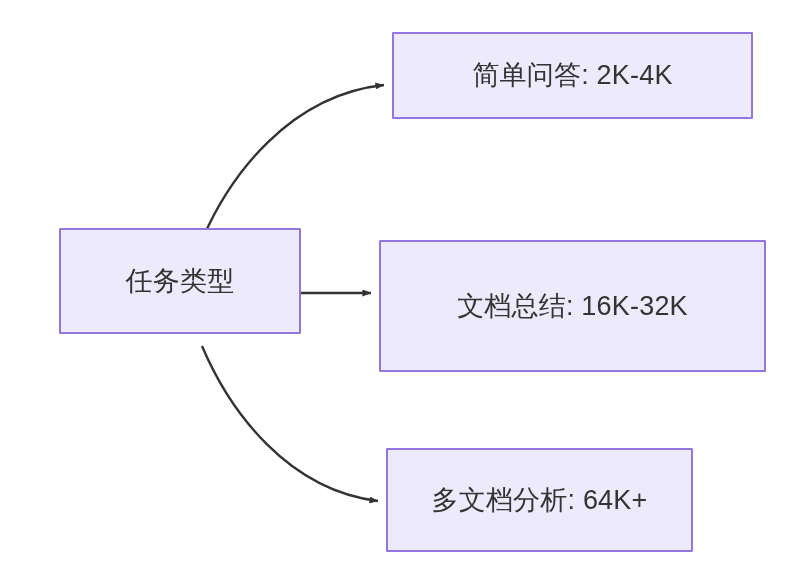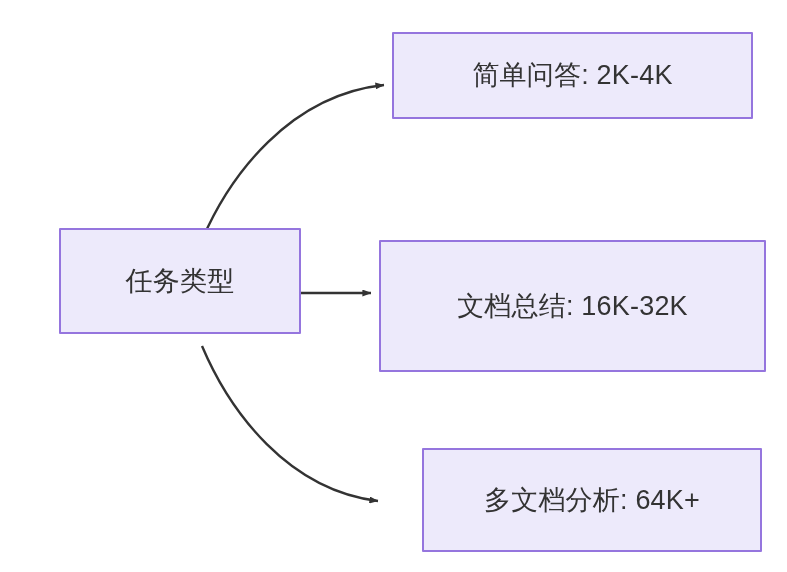--- a/index.html
+++ b/index.html
@@ -42,21 +42,21 @@
     line-height: 1.2;
     color: #333333;
     letter-spacing: 0.2px;
     white-space: nowrap;
     text-align: center;
   }
   
   #node-root   { left: 31px;  top: 228px; width: 242px; height: 106px; margin-left: 28px; }
   #node-c1     { left: 392px; top: 32px;  width: 361px; height: 87px; }
   #node-c2     { left: 379px; top: 240px; width: 387px; height: 132px; }
-  #node-c3     { left: 386px; top: 448px; width: 340px; height: 104px; margin-left: 36px; }
+  #node-c3     { left: 386px; top: 448px; width: 307px; height: 104px; }
 </style>
 </head>
 <body>
 
 <div id="canvas">
 
   <svg id="edge-layer" viewBox="0 0 787 572" width="787" height="572" xmlns="http://www.w3.org/2000/svg">
     <defs>
       <marker id="arrowhead" markerWidth="9" markerHeight="7" refX="8.6" refY="3.5" orient="auto" markerUnits="userSpaceOnUse">
         <path d="M0,0 L9,3.5 L0,7 z" fill="#333333"></path>

